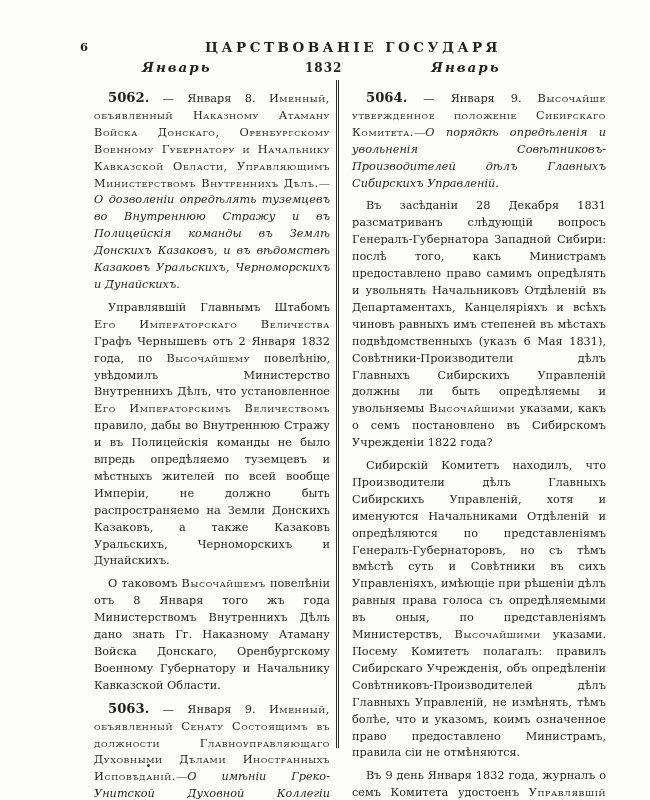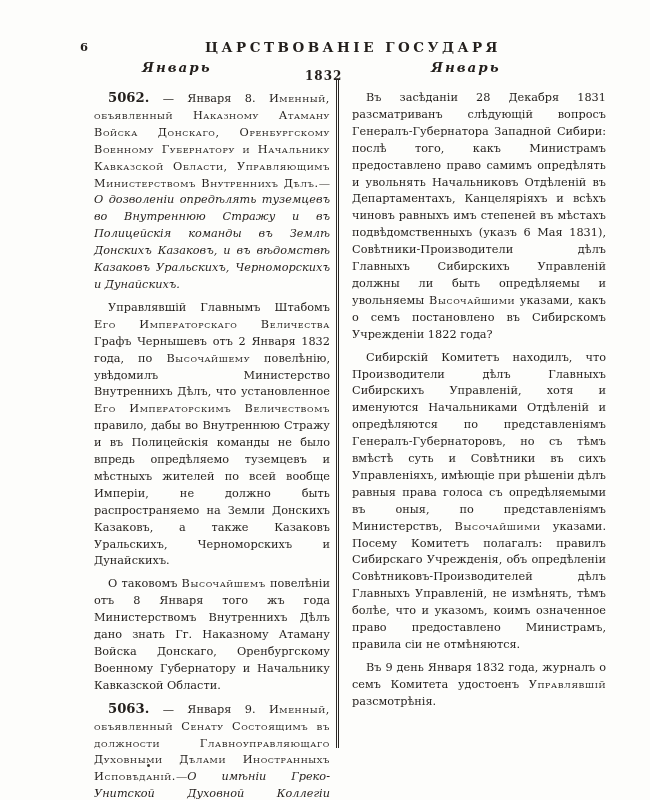--- a/index.html
+++ b/index.html
@@ -29,21 +29,21 @@
   }
   .subhead { position: absolute; top: 59px; left: 0; width: 566px; height: 18px; }
   .month {
     position: absolute;
     font-size: 13.5px; font-weight: 700; font-style: italic;
     letter-spacing: 2px;
   }
   .month.m-left  { left: 142px; }
   .month.m-right { left: 431px; }
   .year {
-    position: absolute; left: 305px; top: 10px;
+    position: absolute; left: 305px; top: 2px;
     font-size: 12px; font-weight: 700; letter-spacing: 1px;
   }
   
   .margin-numbers { position: absolute; left: 34px; top: 84px; width: 50px; }
   .mnum {
     height: 33.8px;
     font-size: 13.5px; font-weight: 700;
     line-height: 16.9px;
   }
   
@@ -91,20 +91,21 @@
       <p class="para indent"><span class="seg-num">5062.</span><span class="seg-plain"> — Января 8. </span><span class="seg-sc">Именный, объявленный Наказному Атаману Войска Донскаго, Оренбургскому Военному Губернатору и Начальнику Кавказской Области, Управляющимъ Министерствомъ Внутреннихъ Дѣлъ.</span><span class="seg-it">—О дозволеніи опредѣлять туземцевъ во Внутреннюю Стражу и въ Полицейскія команды въ Землѣ Донскихъ Казаковъ, и въ вѣдомствѣ Казаковъ Уральскихъ, Черноморскихъ и Дунайскихъ.</span></p>
       <p class="para indent"><span class="seg-plain">Управлявшій Главнымъ Штабомъ </span><span class="seg-sc">Его Императорскаго Величества</span><span class="seg-plain"> Графъ Чернышевъ отъ 2 Января 1832 года, по </span><span class="seg-sc">Высочайшему</span><span class="seg-plain"> повелѣнію, увѣдомилъ Министерство Внутреннихъ Дѣлъ, что установленное </span><span class="seg-sc">Его Императорскимъ Величествомъ</span><span class="seg-plain"> правило, дабы во Внутреннюю Стражу и въ Полицейскія команды не было впредь опредѣляемо туземцевъ и мѣстныхъ жителей по всей вообще Имперіи, не должно быть распространяемо на Земли Донскихъ Казаковъ, а также Казаковъ Уральскихъ, Черноморскихъ и Дунайскихъ.</span></p>
       <p class="para indent"><span class="seg-plain">О таковомъ </span><span class="seg-sc">Высочайшемъ</span><span class="seg-plain"> повелѣніи отъ 8 Января того жъ года Министерствомъ Внутреннихъ Дѣлъ дано знать Гг. Наказному Атаману Войска Донскаго, Оренбургскому Военному Губернатору и Начальнику Кавказской Области.</span></p>
       <p class="para indent"><span class="seg-num">5063.</span><span class="seg-plain"> — Января 9. </span><span class="seg-sc">Именный, объявленный Сенату Состоящимъ въ должности Главноуправляющаго Духовными Дѣлами Иностранныхъ Исповѣданій.</span><span class="seg-it">—О имѣніи Греко-Унитской Духовной Коллегіи присутствія три раза въ недѣлю.</span></p>
       <p class="para indent"><span class="seg-sc">Государь Императоръ</span><span class="seg-plain">, по всеподданнѣйшему моему докладу, </span><span class="seg-sc">Высочайше</span><span class="seg-plain"> повелѣть соизволилъ, чтобы Греко-Унитская Духовная Коллегія, по примѣру Святѣйшаго Синода, имѣла присутствія три раза въ недѣлю, вмѣсто ежедневныхъ, доколѣ число поступающихъ въ Коллегію дѣлъ не потребуетъ, чтобы она собиралась чаще.</span></p>
     </div>
 
   <div class="divider"></div>
 
   <div class="col right">
+      <p class="para indent"><span class="seg-num">5064.</span><span class="seg-plain"> — Января 9. </span><span class="seg-sc">Высочайше утвержденное положеніе Сибирскаго Комитета.</span><span class="seg-it">—О порядкѣ опредѣленія и увольненія Совѣтниковъ-Производителей дѣлъ Главныхъ Сибирскихъ Управленій.</span></p>
       <p class="para indent"><span class="seg-plain">Въ засѣданіи 28 Декабря 1831 разсматриванъ слѣдующій вопросъ Генералъ-Губернатора Западной Сибири: послѣ того, какъ Министрамъ предоставлено право самимъ опредѣлять и увольнять Начальниковъ Отдѣленій въ Департаментахъ, Канцеляріяхъ и всѣхъ чиновъ равныхъ имъ степеней въ мѣстахъ подвѣдомственныхъ (указъ 6 Мая 1831), Совѣтники-Производители дѣлъ Главныхъ Сибирскихъ Управленій должны ли быть опредѣляемы и увольняемы </span><span class="seg-sc">Высочайшими</span><span class="seg-plain"> указами, какъ о семъ постановлено въ Сибирскомъ Учрежденіи 1822 года?</span></p>
       <p class="para indent"><span class="seg-plain">Сибирскій Комитетъ находилъ, что Производители дѣлъ Главныхъ Сибирскихъ Управленій, хотя и именуются Начальниками Отдѣленій и опредѣляются по представленіямъ Генералъ-Губернаторовъ, но съ тѣмъ вмѣстѣ суть и Совѣтники въ сихъ Управленіяхъ, имѣющіе при рѣшеніи дѣлъ равныя права голоса съ опредѣляемыми въ оныя, по представленіямъ Министерствъ, </span><span class="seg-sc">Высочайшими</span><span class="seg-plain"> указами. Посему Комитетъ полагалъ: правилъ Сибирскаго Учрежденія, объ опредѣленіи Совѣтниковъ-Производителей дѣлъ Главныхъ Управленій, не измѣнять, тѣмъ болѣе, что и указомъ, коимъ означенное право предоставлено Министрамъ, правила сіи не отмѣняются.</span></p>
       <p class="para indent"><span class="seg-plain">Въ 9 день Января 1832 года, журналъ о семъ Комитета удостоенъ </span><span class="seg-sc">Управлявшій</span><span class="seg-plain"> разсмотрѣнія.</span></p>
     </div>
 
   <div class="stray-dot"></div>
 
 </div>
 
 </body></html>

